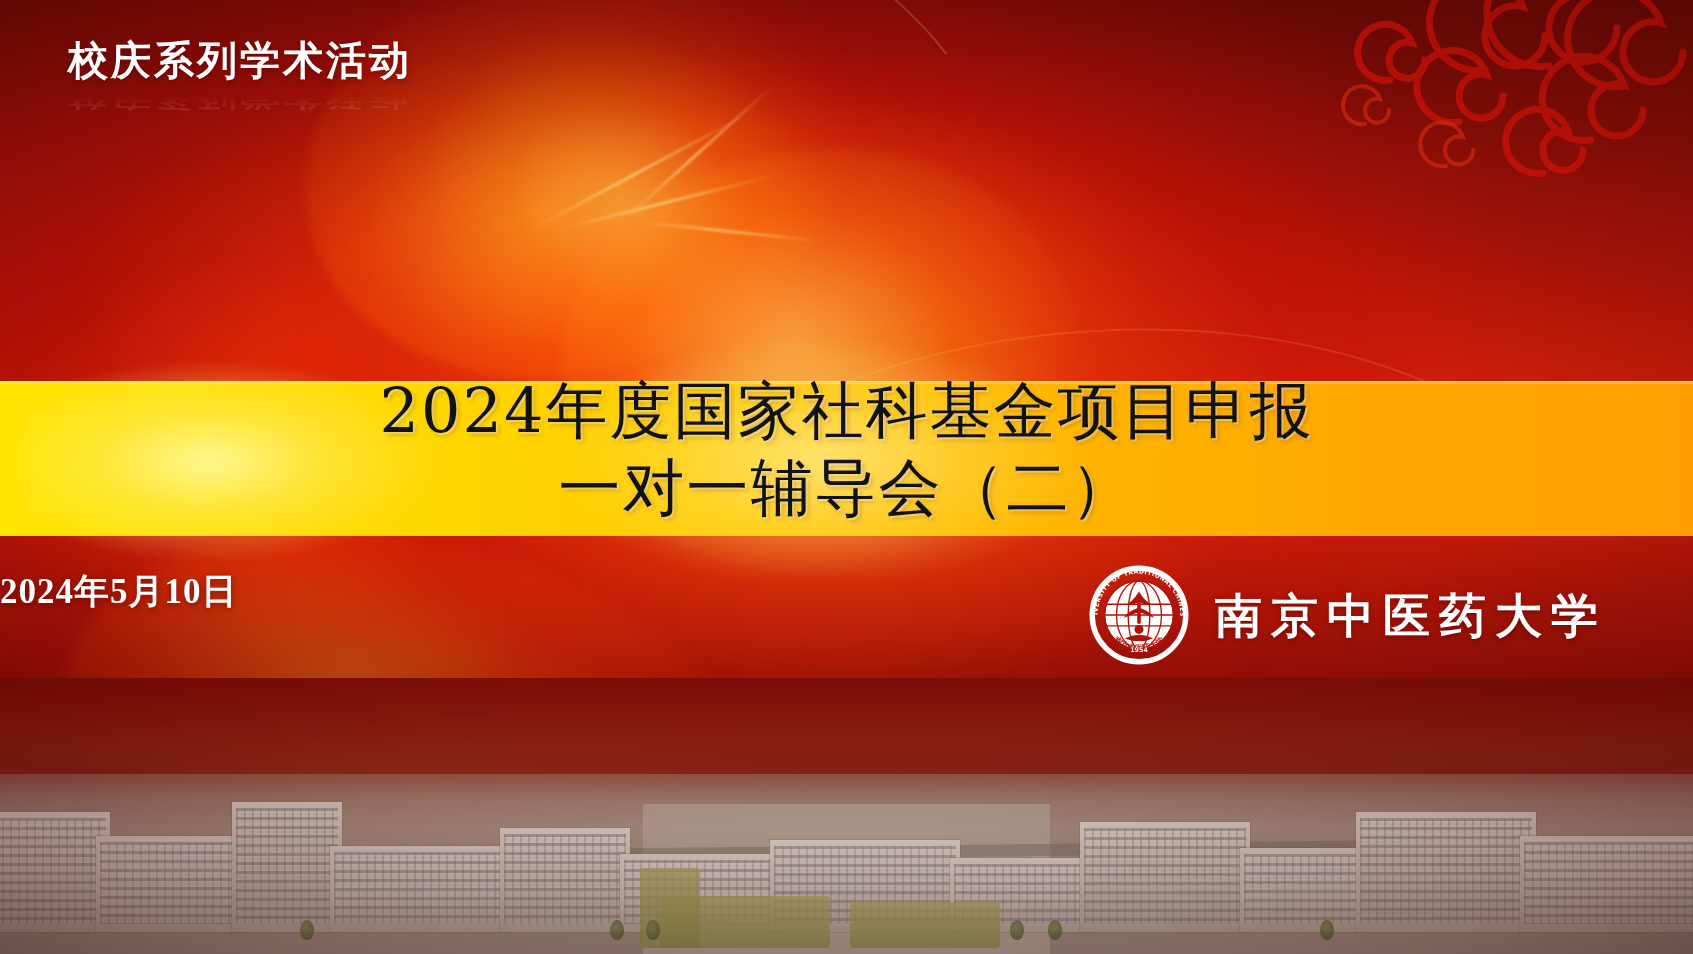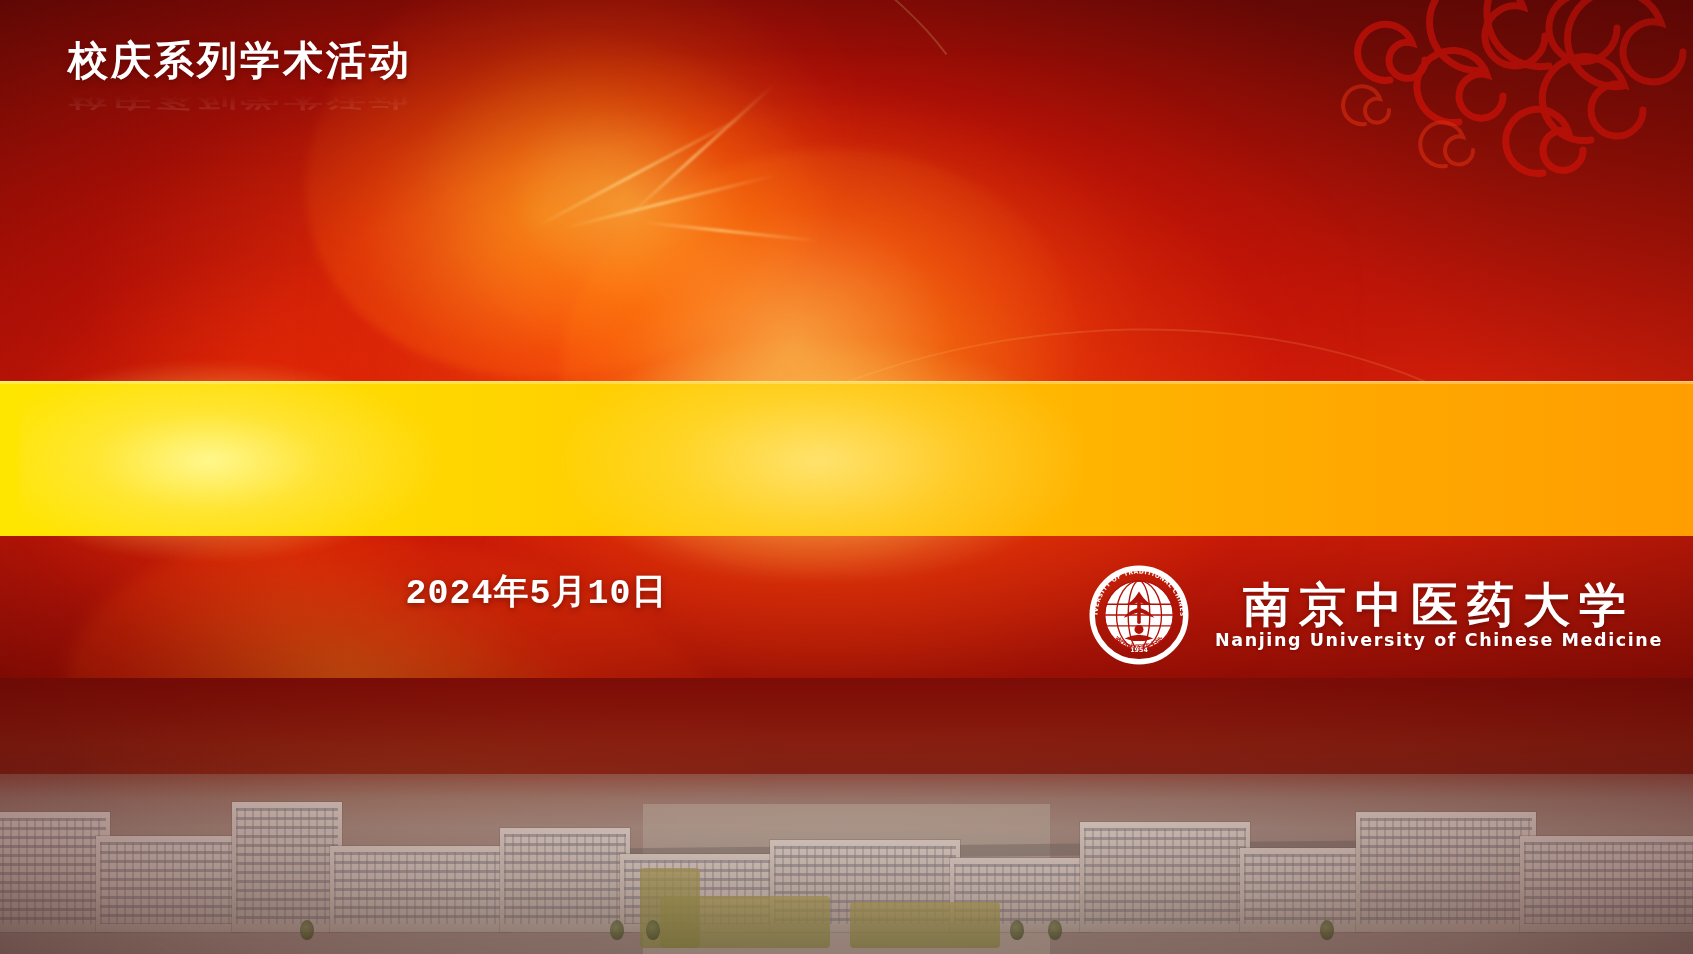--- a/index.html
+++ b/index.html
@@ -290,22 +290,22 @@
     letter-spacing: 2px;
     text-shadow: 2px 2px 1px rgba(255,255,255,0.35), 3px 3px 4px rgba(120,70,0,0.30);
     white-space: nowrap;
   }
 
   .date-text {
     position: absolute;
     left: 0;
     right: 0;
     top: 568px;
-    text-align: center;
-    font-family: Liberation Mono, monospace;
+    text-align: left;
+    font-family: Liberation Serif, serif;
     font-weight: 700;
     font-size: 35px;
     letter-spacing: 1px;
     color: #ffffff;
     text-shadow: 0 2px 6px rgba(90,10,0,0.65);
     
     padding-right: 620px;
   }
 
   
@@ -432,20 +432,24 @@
     <div class="band-flower"></div>
     <div class="band-flower2"></div>
     <div class="band-top-edge"></div>
   </div>
 
   <div class="kicker-wrap">
     <div class="kicker">校庆系列学术活动</div>
     <div class="kicker-reflection">校庆系列学术活动</div>
   </div>
 
+  <div class="title-block">
+    <div class="title-line">2024年度国家社科基金项目申报</div>
+    <div class="title-line">一对一辅导会（二）</div>
+  </div>
 
   <div class="date-text">2024年5月10日</div>
 
   <div class="logo">
     <div class="seal">
       <svg viewBox="0 0 120 120" width="108" height="108" aria-hidden="true">
         <defs>
           <path id="arcTop" d="M 14,60 A 46,46 0 0 1 106,60"></path>
           <path id="arcBottom" d="M 20,60 A 40,40 0 0 0 100,60"></path>
         </defs>
@@ -474,17 +478,16 @@
           <textPath href="#arcTop" startOffset="50%" text-anchor="middle">NANJING UNIVERSITY OF TRADITIONAL CHINESE MEDICINE</textPath>
         </text>
         <text font-family="'DejaVu Serif', serif" font-size="9" font-weight="700" fill="#b11208">
           <textPath href="#arcBottom" startOffset="50%" text-anchor="middle">南京中医药大学</textPath>
         </text>
         <text x="60" y="101" text-anchor="middle" font-family="'DejaVu Sans', sans-serif" font-size="7" font-weight="700" fill="#ffffff">1954</text>
       </svg>
     </div>
     <div class="logo-text">
       <div class="logo-cn">南京中医药大学</div>
-      <div class="logo-en">Nanjing University of Chinese Medicine</div>
     </div>
   </div>
 
 </div>
 
 </body></html>

